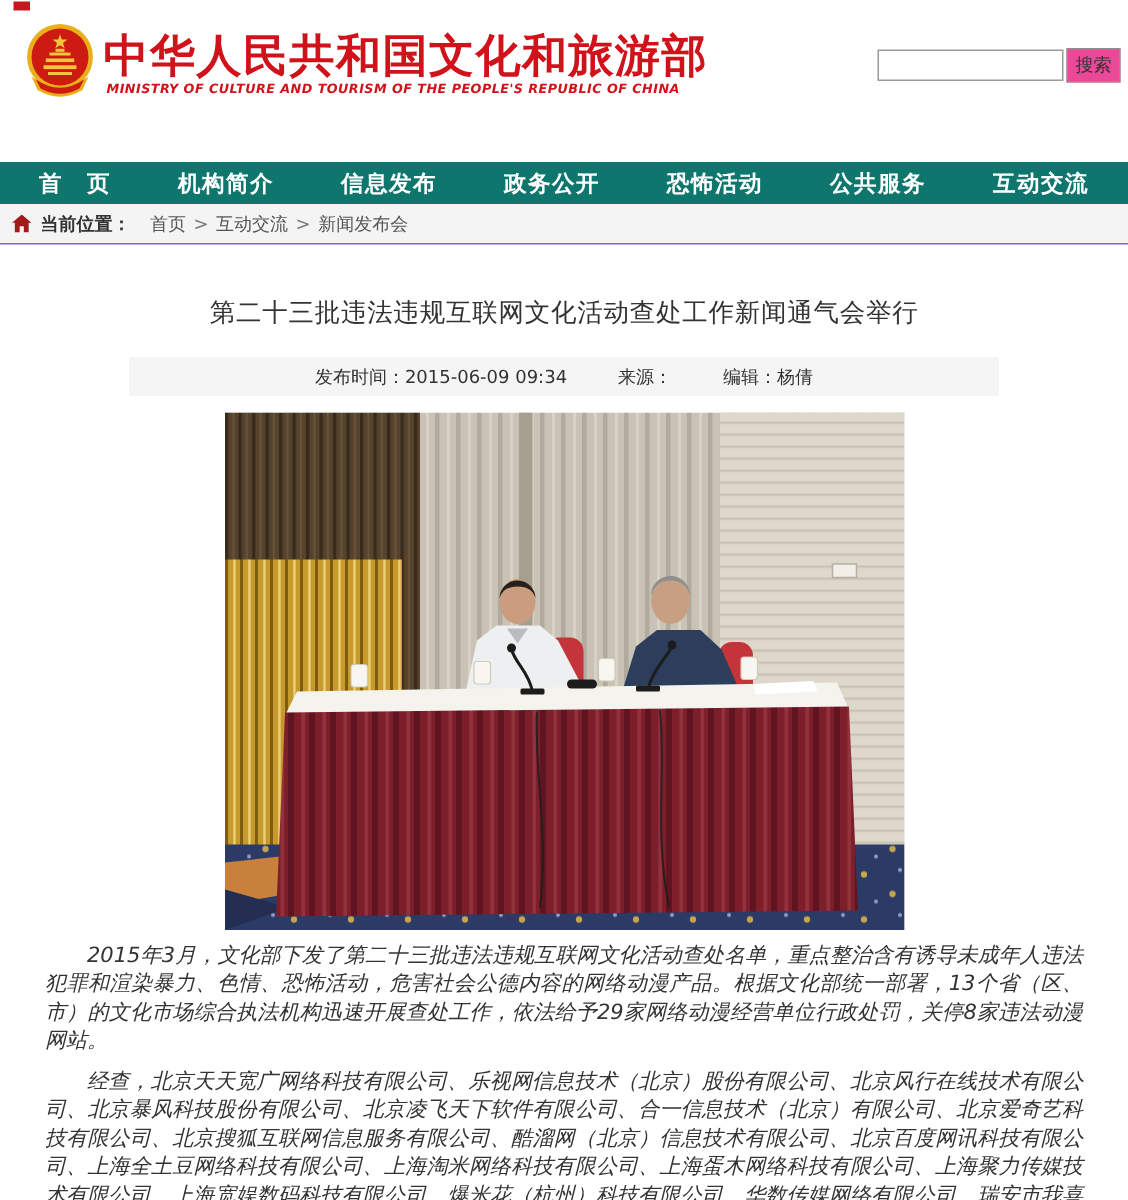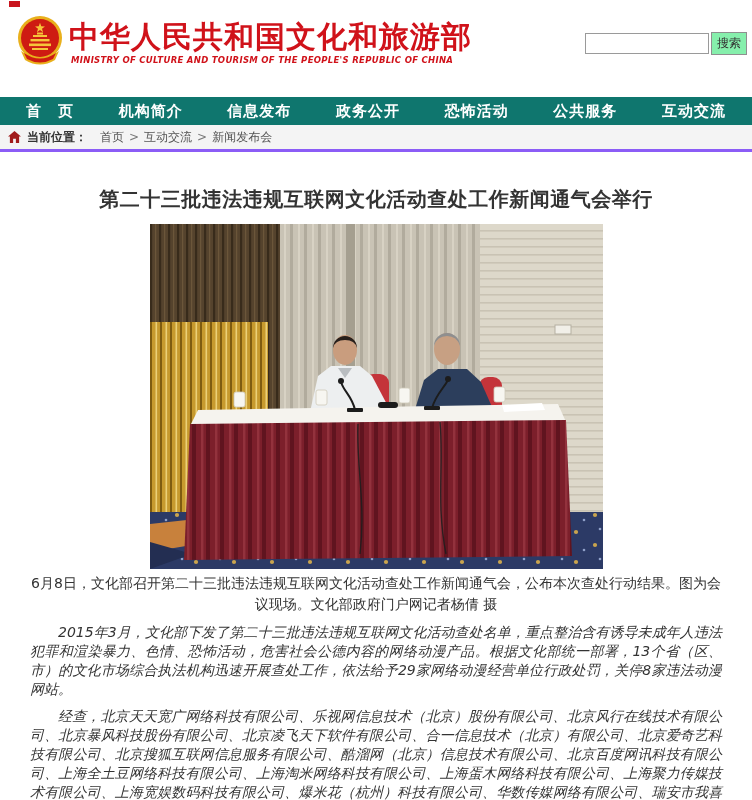--- a/index.html
+++ b/index.html
@@ -3,62 +3,62 @@
 <meta charset="utf-8">
 <style>
   * { box-sizing: border-box; }
   html,body { margin:0; padding:0; }
   body {
     width:752px; height:800px; overflow:hidden; background:#fff;
     font-family:"DejaVu Sans","Liberation Sans",sans-serif; color:#333;
     position:relative;
   }
   
-  .site-header { position:relative; height:97px; background:#fff; }
+  .site-header { position:relative; height:108px; background:#fff; }
   .corner-marker { position:absolute; left:9px; top:1px; width:11px; height:6px; background:#c9151e; }
   .emblem { position:absolute; left:16px; top:15px; width:48px; height:52px; }
   .site-title {
     position:absolute; left:69px; top:17px; font-size:30px; font-weight:bold;
     color:#d0121a; letter-spacing:1px; white-space:nowrap;
   }
   .site-subtitle {
     position:absolute; left:71px; top:55px; font-size:8.5px; font-weight:bold;
     color:#d0121a; letter-spacing:.3px; white-space:nowrap;font-style:italic;
   }
   .search-box { position:absolute; left:585px; top:32px; display:flex; align-items:center; }
   .search-input {
     width:124px; height:21px; border:1px solid #9a9a9a; background:#fff;
     font-size:12px; padding:0 4px; outline:none;
   }
   .search-btn {
     height:23px; margin-left:2px; padding:0 5px; font-size:12px; color:#333;
-    background:#86efac; border:1px solid #8f8f8f; cursor:pointer;
+    background:#ec4899; border:1px solid #8f8f8f; cursor:pointer;
   }
   
   .main-nav {
     height:28px; background:#0f766e; display:flex; align-items:center;
     justify-content:space-between; padding:0 26px;
   }
   .nav-item {
     color:#fff; font-size:15px; font-weight:bold; text-decoration:none;
     letter-spacing:1px; white-space:nowrap; cursor:pointer;
   }
   
   .breadcrumb {
-    height:27px; background:#f4f4f4; border-bottom:3px solid #8b5cf6;
+    height:27px; background:#f4f4f4; border-bottom:1px solid #8b5cf6;
     display:flex; align-items:center; padding:0 8px; font-size:12px; color:#555;
   }
   .home-icon { width:13px; height:12px; margin-right:6px; flex:0 0 auto; }
   .crumb-label { font-weight:bold; color:#333; margin-right:8px; }
   .crumb-link { color:#555; text-decoration:none; margin:0 5px; cursor:pointer; }
   .crumb-sep { color:#777; }
   
   .article { padding:0 30px; }
   .article-title {
-    margin:34px 0 0; text-align:center; font-size:20px; font-weight:bold;
+    margin:34px 0 0; text-align:center; font-size:17px; font-weight:normal;
     color:#333; letter-spacing:.5px;
   }
   .article-meta {
     width:580px; height:26px; margin:18px auto 0; background:#f5f5f5;
     line-height:26px; text-align:center; font-size:12px; color:#333;
     white-space:nowrap;
   }
   .article-meta .gap { display:inline-block; width:34px; }
   .figure { margin:11px 0 0; text-align:center; }
   .photo { display:block; margin:0 auto; width:453px; height:345px; }
@@ -117,20 +117,23 @@
   <a class="crumb-link">首页</a>
   <span class="crumb-sep">&gt;</span>
   <a class="crumb-link">互动交流</a>
   <span class="crumb-sep">&gt;</span>
   <a class="crumb-link">新闻发布会</a>
 </div>
 
 <main class="article">
   <h1 class="article-title">第二十三批违法违规互联网文化活动查处工作新闻通气会举行</h1>
 
+  <div class="article-meta">
+    <span>发布时间：</span><span>2015-06-09 09:34</span><span class="gap"></span><span>来源：</span><span></span><span class="gap"></span><span>编辑：</span><span>杨倩</span>
+  </div>
 
   <figure class="figure">
 
     <svg class="photo" viewBox="0 0 453 345">
       <defs>
         <pattern id="curtain" width="14" height="345" patternUnits="userSpaceOnUse">
           <rect width="14" height="345" fill="#c9c3b5"></rect>
           <rect width="3" height="345" fill="#b1ab9d"></rect>
           <rect x="8" width="2" height="345" fill="#d8d2c4"></rect>
         </pattern>
@@ -205,20 +208,19 @@
         <rect x="228" y="178" width="20" height="6" rx="3"></rect>
       </g>
       <polygon points="352,181 392,179 395,186 354,188" fill="#ffffff"></polygon>
 
       <polygon points="40,200 416,196 422,332 34,336" fill="url(#pleat)"></polygon>
       <g stroke="#1e1e1e" stroke-width="1.4" fill="none" opacity="0.85">
         <path d="M208 200 C206 240 216 280 210 330"></path>
         <path d="M290 198 C294 240 286 280 296 330"></path>
       </g>
     </svg>
-    <figcaption class="caption">6月8日，文化部召开第二十三批违法违规互联网文化活动查处工作新闻通气会，公布本次查处行动结果。图为会议现场。文化部政府门户网记者杨倩 摄</figcaption>
   </figure>
 
   <div class="body-text">
     <p>2015年3月，文化部下发了第二十三批违法违规互联网文化活动查处名单，重点整治含有诱导未成年人违法犯罪和渲染暴力、色情、恐怖活动，危害社会公德内容的网络动漫产品。根据文化部统一部署，13个省（区、市）的文化市场综合执法机构迅速开展查处工作，依法给予29家网络动漫经营单位行政处罚，关停8家违法动漫网站。</p>
     <p>经查，北京天天宽广网络科技有限公司、乐视网信息技术（北京）股份有限公司、北京风行在线技术有限公司、北京暴风科技股份有限公司、北京凌飞天下软件有限公司、合一信息技术（北京）有限公司、北京爱奇艺科技有限公司、北京搜狐互联网信息服务有限公司、酷溜网（北京）信息技术有限公司、北京百度网讯科技有限公司、上海全土豆网络科技有限公司、上海淘米网络科技有限公司、上海蛋木网络科技有限公司、上海聚力传媒技术有限公司、上海宽娱数码科技有限公司、爆米花（杭州）科技有限公司、华数传媒网络有限公司、瑞安市我喜欢网络有限公司、武汉六度网络科技有限公司、深圳市迅雷网络技术有限公司、深圳市腾讯计算机系统有限公司、广州市动景计算机科技有限公司</p>
   </div>
 </main>
 
 </body></html>

